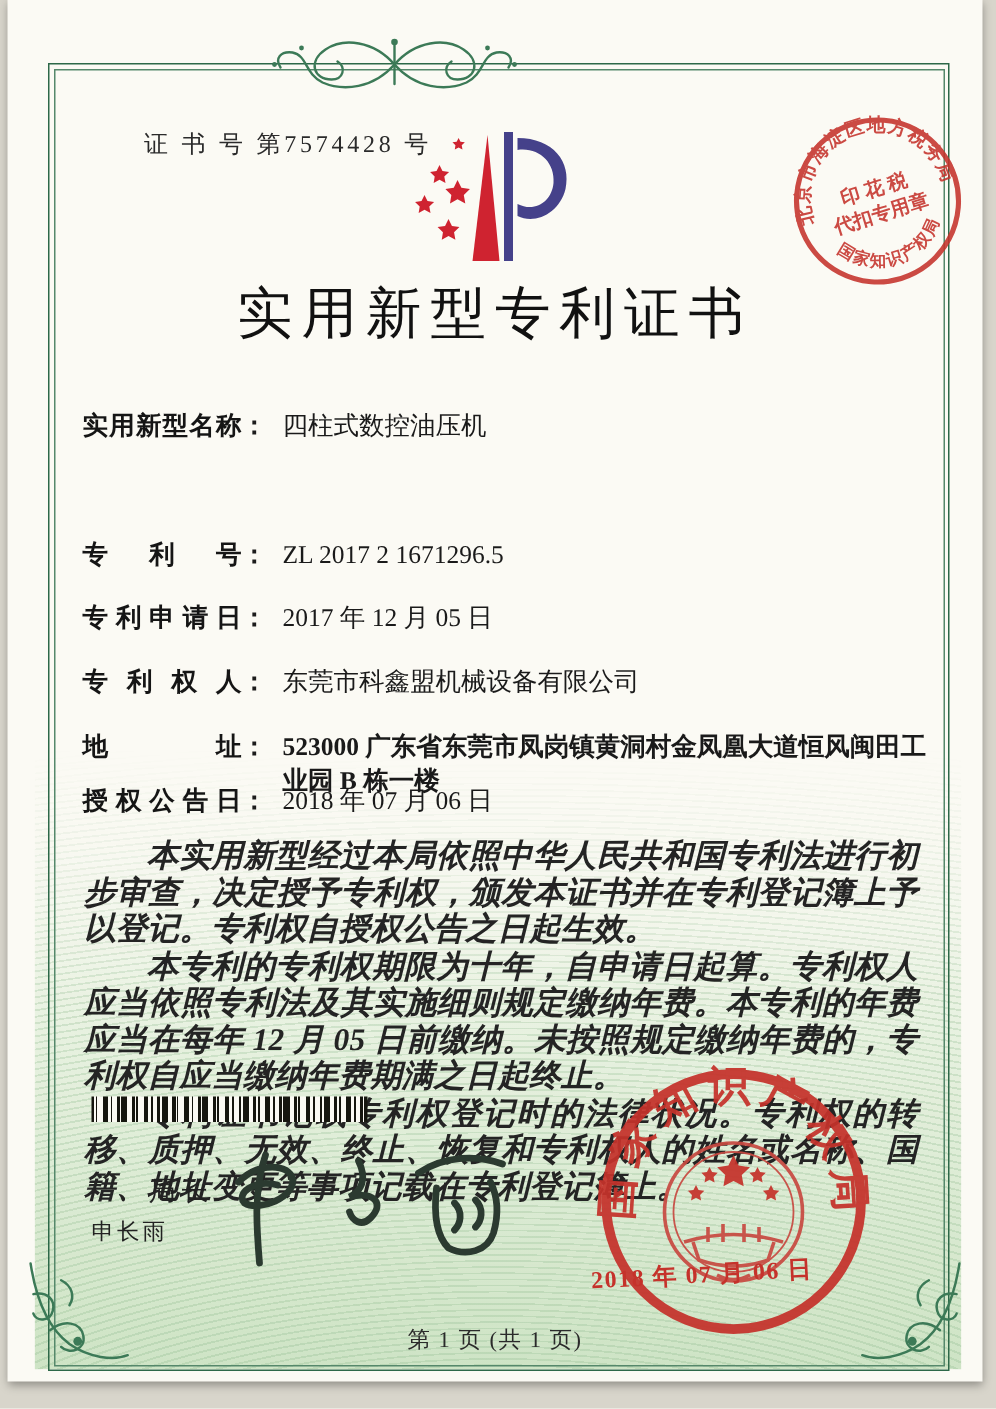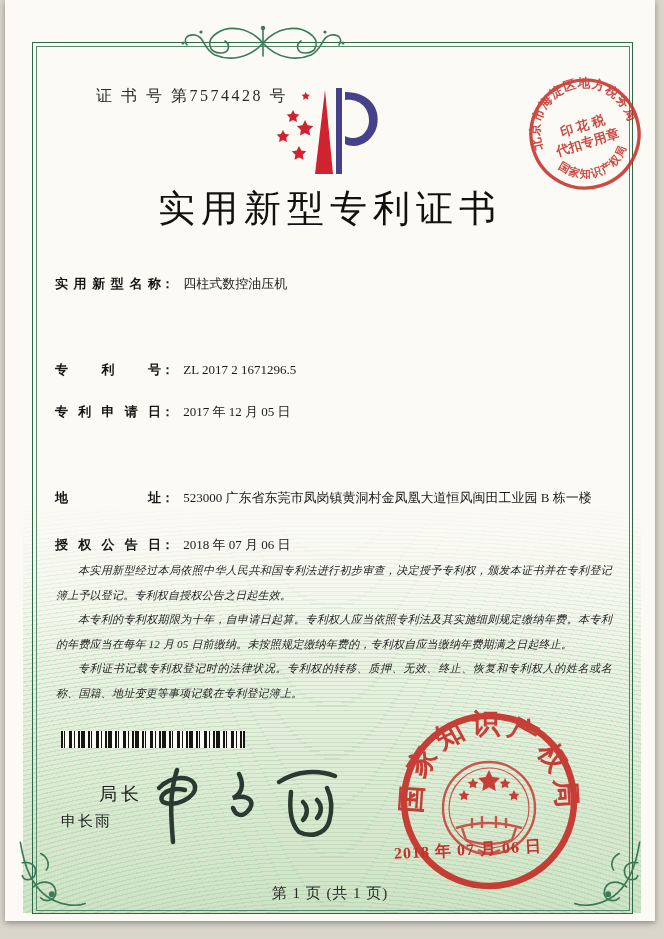--- a/index.html
+++ b/index.html
@@ -39,33 +39,33 @@
   }
   .logo{position:absolute;left:264px;top:84px;width:116px;height:96px;}
   .tax-seal{
     position:absolute;left:518px;top:72px;width:124px;height:124px;
     transform:rotate(-17deg);opacity:.88;
   }
   .title{
     position:absolute;left:0;right:0;top:184px;text-align:center;
     font-size:37px;font-weight:normal;letter-spacing:6px;color:#111;
   }
-  .field-row{position:absolute;left:50px;font-size:13px;line-height:23px;}
+  .field-row{position:absolute;left:50px;font-size:17px;line-height:23px;}
   .lbl{
     display:inline-block;width:106px;vertical-align:top;
     text-align:justify;text-align-last:justify;font-weight:600;color:#151515;
   }
   .colon{display:inline-block;vertical-align:top;font-weight:600;}
   .val{display:inline-block;vertical-align:top;margin-left:6px;color:#1a1a1a;}
-  .val.wrap{width:442px;}
+  .val.wrap{width:442px;font-weight:bold;}
   .grant-right{position:absolute;left:312px;top:0;white-space:nowrap;}
   .paragraphs{
     position:absolute;left:51px;top:558px;width:556px;
-    font-size:11px;line-height:24.5px;text-align:justify;
-    font-style:italic;color:#242424;letter-spacing:.2px;
+    font-size:21px;line-height:24.5px;text-align:justify;
+    font-style:italic;color:#242424;letter-spacing:.2px;font-weight:bold;
   }
   .paragraphs p{margin:0;text-indent:2em;}
   .barcode{
     position:absolute;left:56px;top:731px;width:184px;height:17px;
     background:repeating-linear-gradient(90deg,
       #16160f 0 2px,#fbfaf4 2px 3px,#16160f 3px 4px,#fbfaf4 4px 8px,
       #16160f 8px 11px,#fbfaf4 11px 13px,#16160f 13px 14px,#fbfaf4 14px 17px,
       #16160f 17px 19px,#fbfaf4 19px 20px,#16160f 20px 24px,#fbfaf4 24px 27px);
   }
   .director-role{position:absolute;left:56px;top:782px;font-size:18px;letter-spacing:4px;color:#222;margin-left:38px;}
@@ -170,25 +170,29 @@
     <span class="val">四柱式数控油压机</span>
   </div>
   <div class="field-row" style="top:358px">
     <span class="lbl">专利号</span><span class="colon">：</span>
     <span class="val">ZL 2017 2 1671296.5</span>
   </div>
   <div class="field-row" style="top:400px">
     <span class="lbl">专利申请日</span><span class="colon">：</span>
     <span class="val">2017 年 12 月 05 日</span>
   </div>
+  <div class="field-row" style="top:443px">
+    <span class="lbl">专利权人</span><span class="colon">：</span>
+    <span class="val">东莞市科鑫盟机械设备有限公司</span>
+  </div>
   <div class="field-row" style="top:486px">
     <span class="lbl">地址</span><span class="colon">：</span>
     <span class="val wrap">523000 广东省东莞市凤岗镇黄洞村金凤凰大道恒风闽田工业园 B 栋一楼</span>
   </div>
-  <div class="field-row" style="top:533px;right:50px">
+  <div class="field-row" style="top:522px;right:50px">
     <span class="lbl">授权公告日</span><span class="colon">：</span>
     <span class="val">2018 年 07 月 06 日</span>
   </div>
 
   <div class="paragraphs">
     <p>本实用新型经过本局依照中华人民共和国专利法进行初步审查，决定授予专利权，颁发本证书并在专利登记簿上予以登记。专利权自授权公告之日起生效。</p>
     <p>本专利的专利权期限为十年，自申请日起算。专利权人应当依照专利法及其实施细则规定缴纳年费。本专利的年费应当在每年 12 月 05 日前缴纳。未按照规定缴纳年费的，专利权自应当缴纳年费期满之日起终止。</p>
     <p>专利证书记载专利权登记时的法律状况。专利权的转移、质押、无效、终止、恢复和专利权人的姓名或名称、国籍、地址变更等事项记载在专利登记簿上。</p>
   </div>
 

